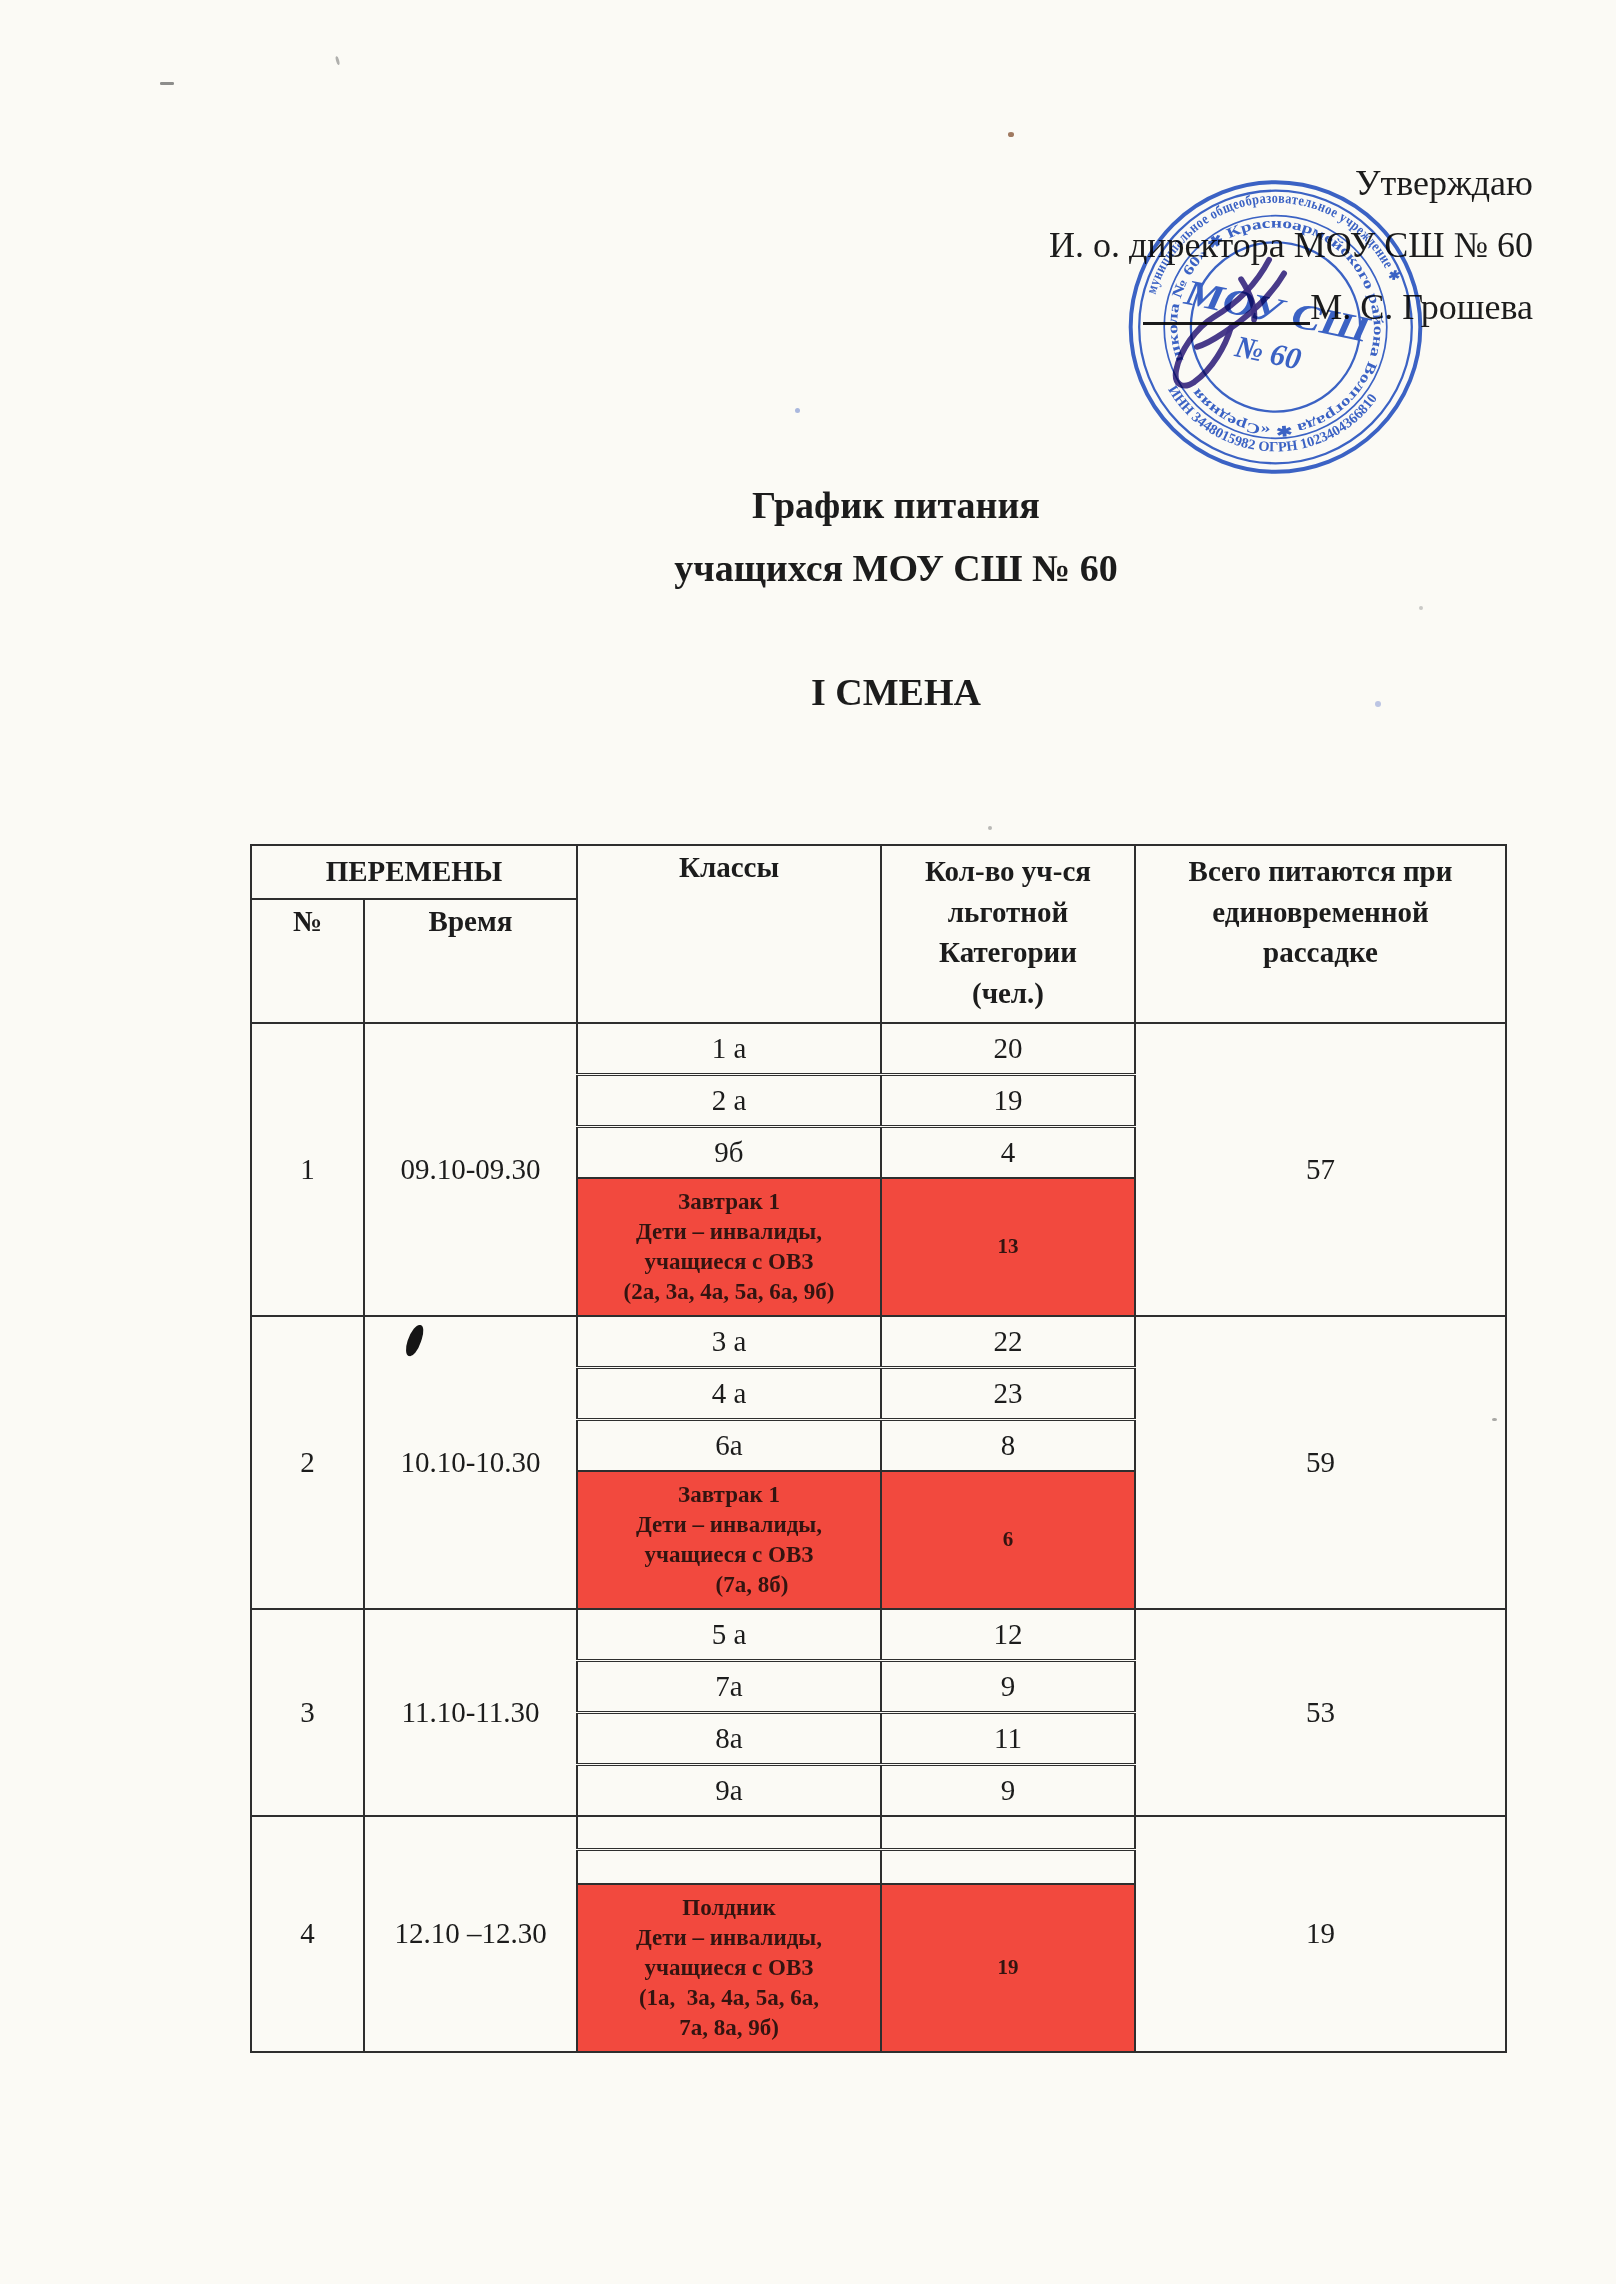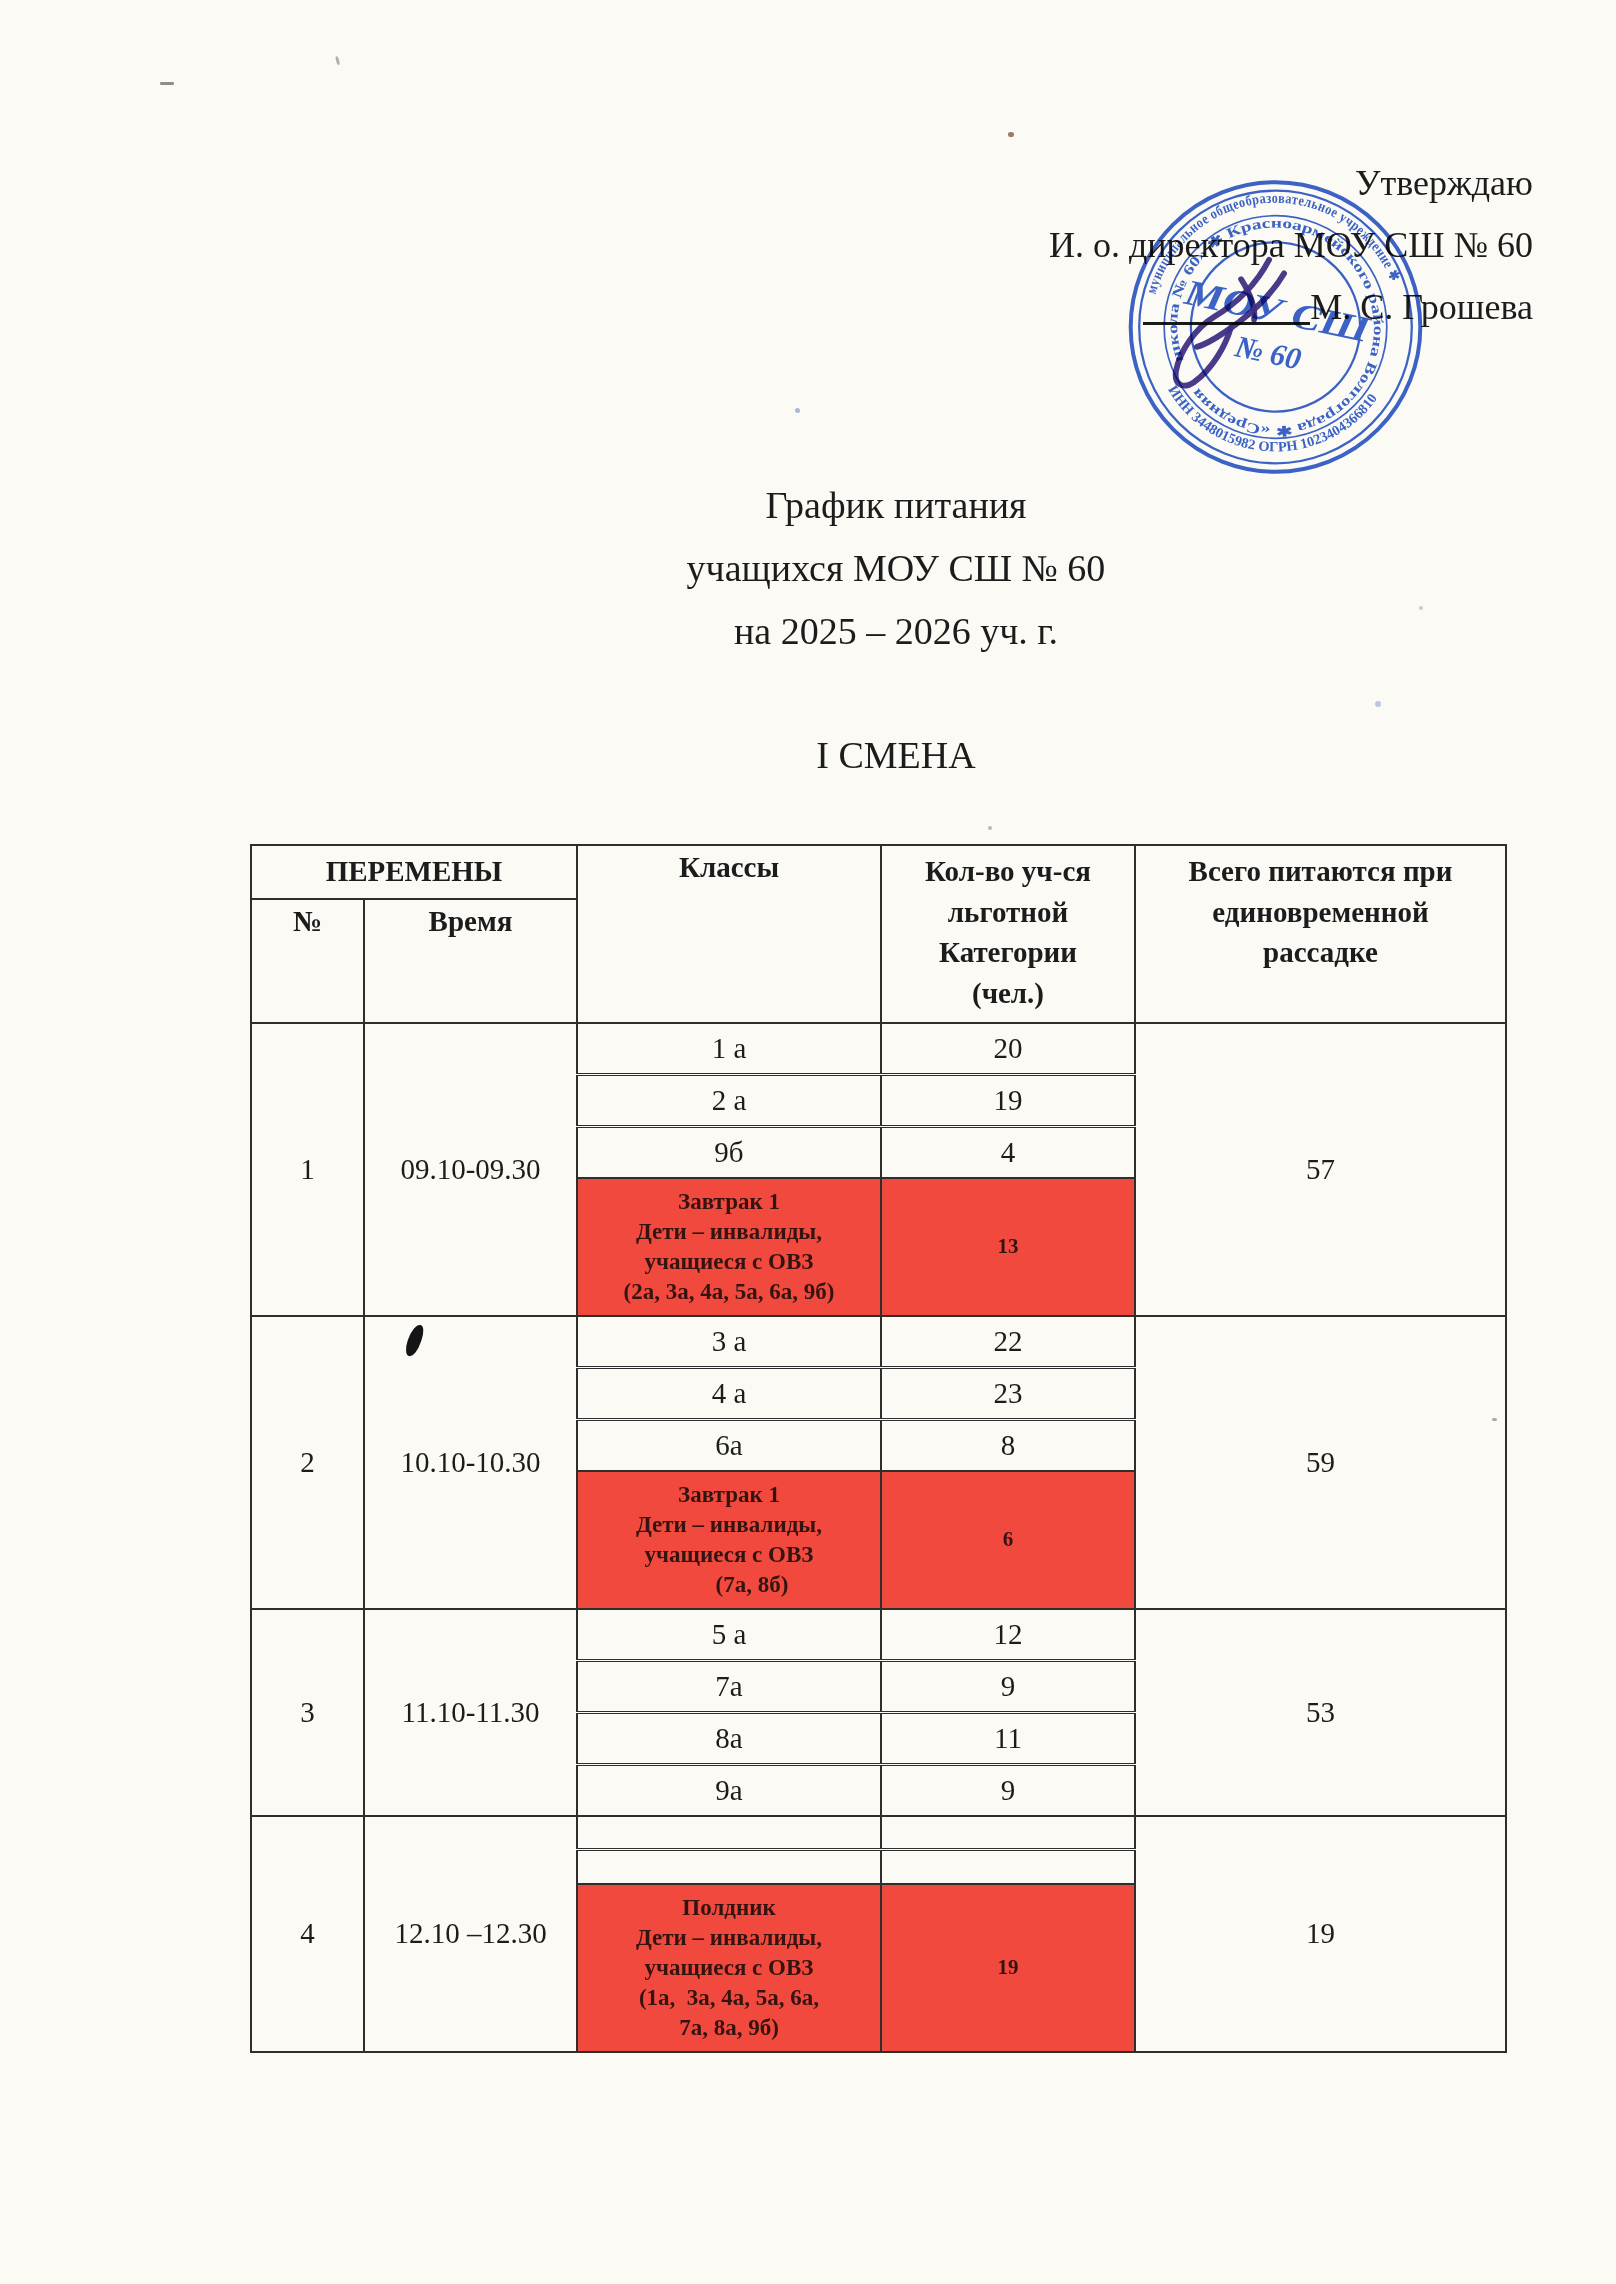--- a/index.html
+++ b/index.html
@@ -54,21 +54,21 @@
   }
   .signature path{fill:none;stroke:var(--sig);stroke-width:9;stroke-linecap:round;opacity:.95;}
   
   .titleblock{
     position:absolute;
     left:238px;
     top:474px;
     width:1316px;
     text-align:center;
     font-size:38px;
-    font-weight:normal;
+    font-weight:bold;
     line-height:63px;
   }
   .titleblock .shift{margin-top:61px;}
   
   table.sched{
     position:absolute;
     left:250px;
     top:844px;
     width:1255px;
     border-collapse:collapse;
@@ -160,21 +160,20 @@
 
   <svg class="signature" viewBox="0 0 200 230">
     <path d="M 154 10 C 133 50, 103 78, 69 98 C 41 115, 17 150, 11 180 C 7 202, 21 210, 39 198 C 67 178, 87 142, 95 115"></path>
     <path d="M 177 31 C 157 65, 121 98, 85 122 C 67 134, 51 142, 43 144"></path>
     <path d="M 111 40 C 125 62, 133 84, 131 102"></path>
   </svg>
 
   <div class="titleblock">
     <div>График питания</div>
     <div>учащихся МОУ СШ № 60</div>
-    <div>на 2025 – 2026 уч. г.</div>
     <div class="shift">I СМЕНА</div>
   </div>
 
   <table class="sched">
     <colgroup>
       <col style="width:113px">
         <col style="width:213px">
         <col style="width:304px">
         <col style="width:254px">
         <col style="width:371px">

